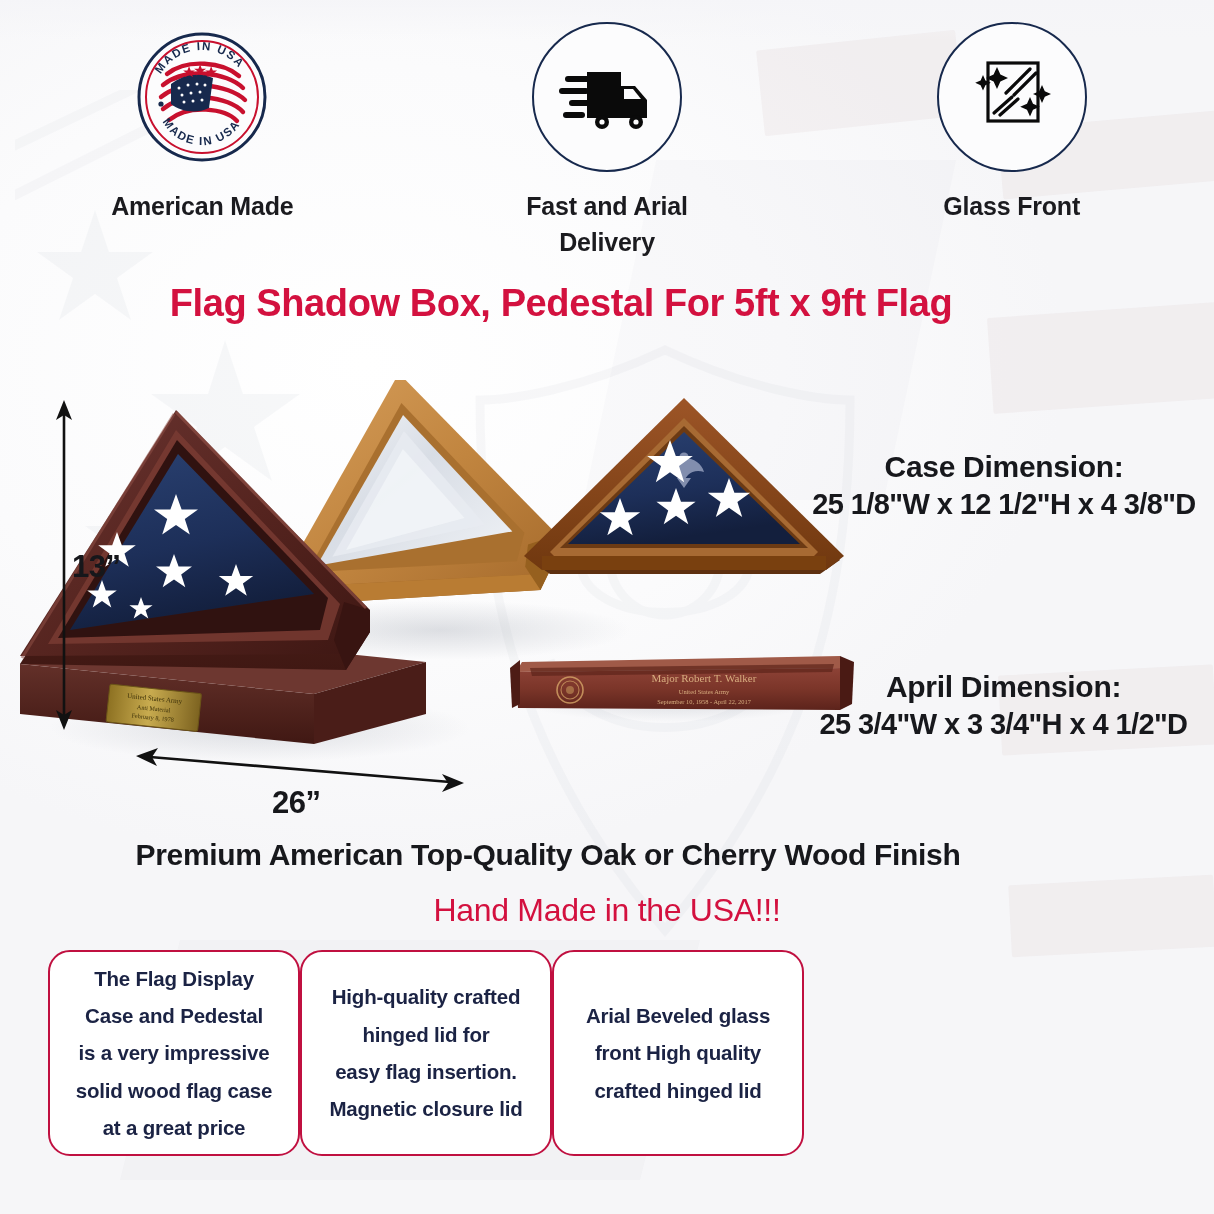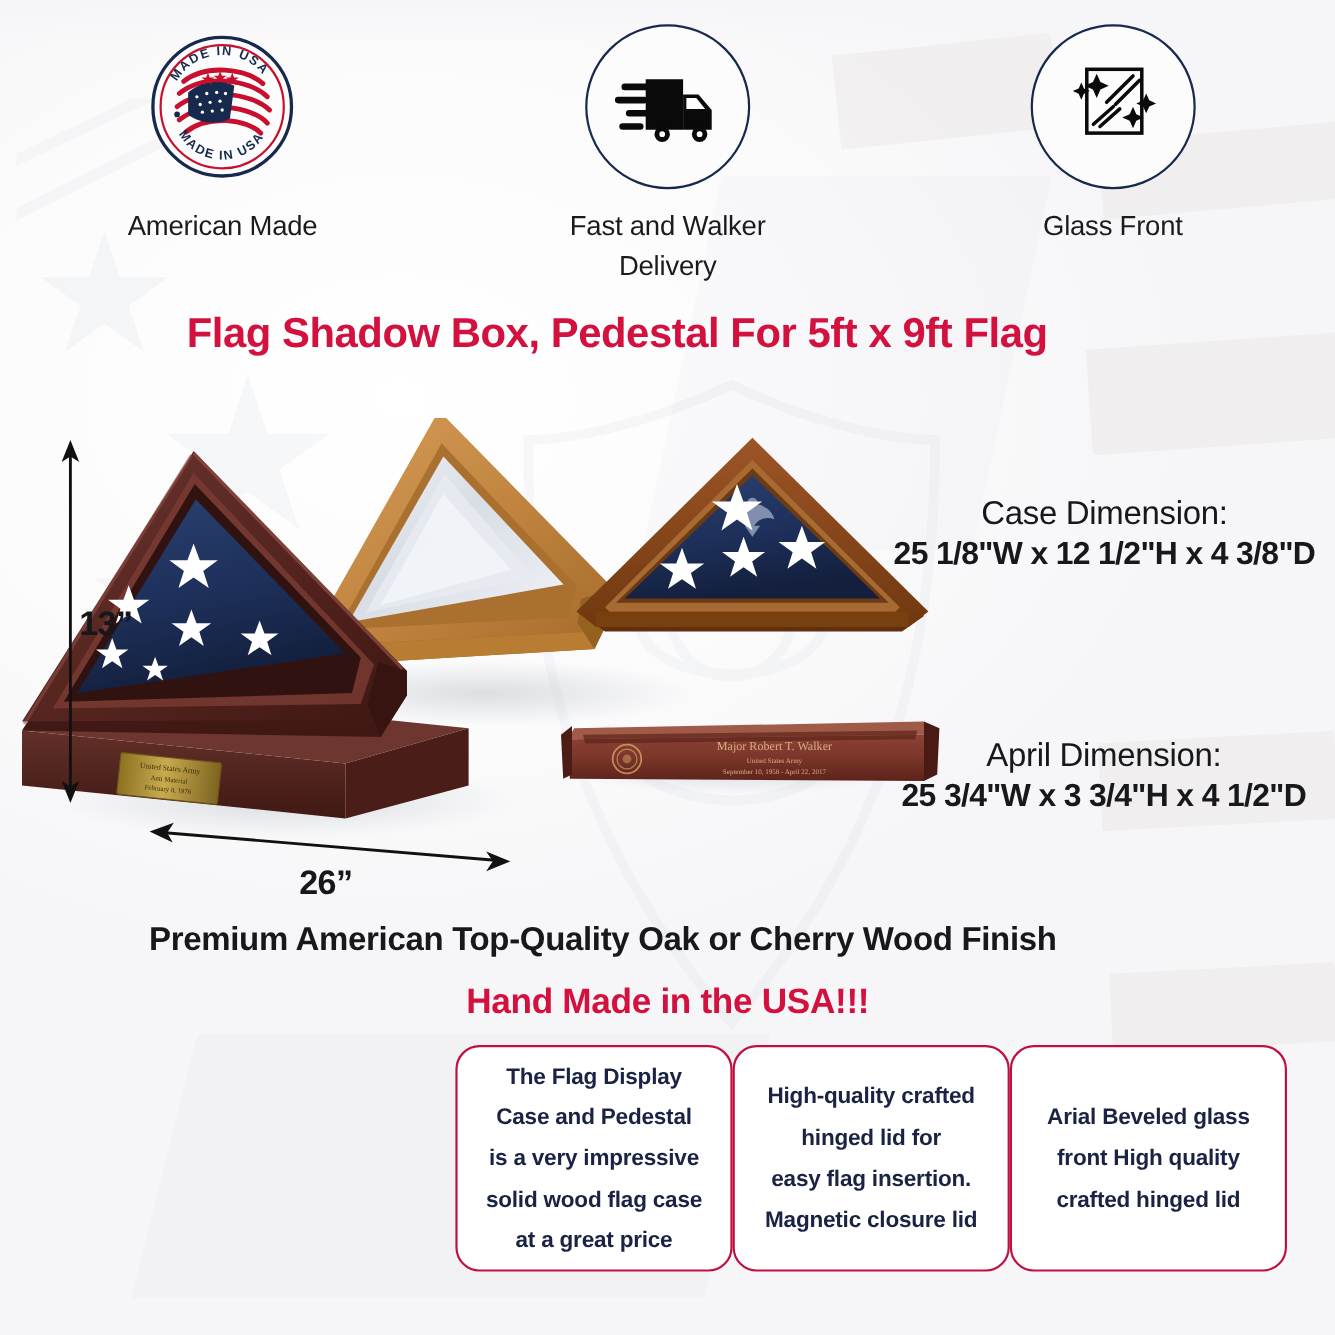--- a/index.html
+++ b/index.html
@@ -86,21 +86,21 @@
     justify-content: center;
     overflow: hidden;
   }
   .badge-circle.noring {
     border: none;
     background: transparent;
   }
   .badge-label {
     margin-top: 16px;
     font-size: 25px;
-    font-weight: normal;
+    font-weight: bold;
     color: #1b1b1f;
     text-align: center;
     line-height: 1.45;
     letter-spacing: -.2px;
   }
 
   
   #main-title {
     position: absolute;
     top: 282px; left: 0;
@@ -116,21 +116,21 @@
 
   
   .dim-block {
     position: absolute;
     text-align: center;
     color: #17181c;
     z-index: 6;
   }
   .dim-title {
     font-size: 30px;
-    font-weight: normal;
+    font-weight: bold;
     letter-spacing: -.3px;
     line-height: 1.25;
   }
   .dim-value {
     font-size: 29px;
     font-weight: bold;
     letter-spacing: -.6px;
     line-height: 1.3;
     white-space: nowrap;
   }
@@ -175,35 +175,35 @@
     letter-spacing: -.3px;
     z-index: 6;
     white-space: nowrap;
   }
   #handmade-line {
     position: absolute;
     top: 892px; left: 0;
     width: 1214px;
     text-align: center;
     font-size: 32px;
-    font-weight: bold;
+    font-weight: normal;
     color: #d3113f;
     letter-spacing: -.3px;
     z-index: 6;
   }
 
   
   #cards {
     position: absolute;
     left: 48px;
     top: 950px;
     width: 1122px;
     height: 206px;
     display: flex;
-    justify-content: flex-end;
+    justify-content: flex-start;
     z-index: 6;
   }
   .card {
     width: 252px;
     border: 2px solid #c01040;
     border-radius: 22px;
     background: #ffffff;
     display: flex;
     align-items: center;
     justify-content: center;
@@ -318,21 +318,21 @@
             <path d="M30 14 h34 v46 h-34 z"></path>
             <path d="M64 28 h14 l12 14 v18 h-26 z"></path>
             <path d="M67 31 h9 l8 10 h-17 z" fill="#fcfcfd"></path>
             <circle cx="45" cy="64" r="7"></circle>
             <circle cx="45" cy="64" r="2.6" fill="#fcfcfd"></circle>
             <circle cx="79" cy="64" r="7"></circle>
             <circle cx="79" cy="64" r="2.6" fill="#fcfcfd"></circle>
           </g>
         </svg>
       </div>
-      <div class="badge-label" style="white-space:pre-line">Fast and Walker
+      <div class="badge-label" style="white-space:pre-line">Fast and Arial
 Delivery</div>
     </div>
 
     <div class="badge">
       <div class="badge-circle">
         <svg width="96" height="92" viewBox="0 0 96 92">
           <rect x="24" y="12" width="50" height="58" fill="none" stroke="#0a0a0a" stroke-width="3.2"></rect>
           <g stroke="#0a0a0a" stroke-width="3.2" stroke-linecap="round">
             <path d="M42 42 L66 18"></path>
               <path d="M50 44 L72 22"></path>

